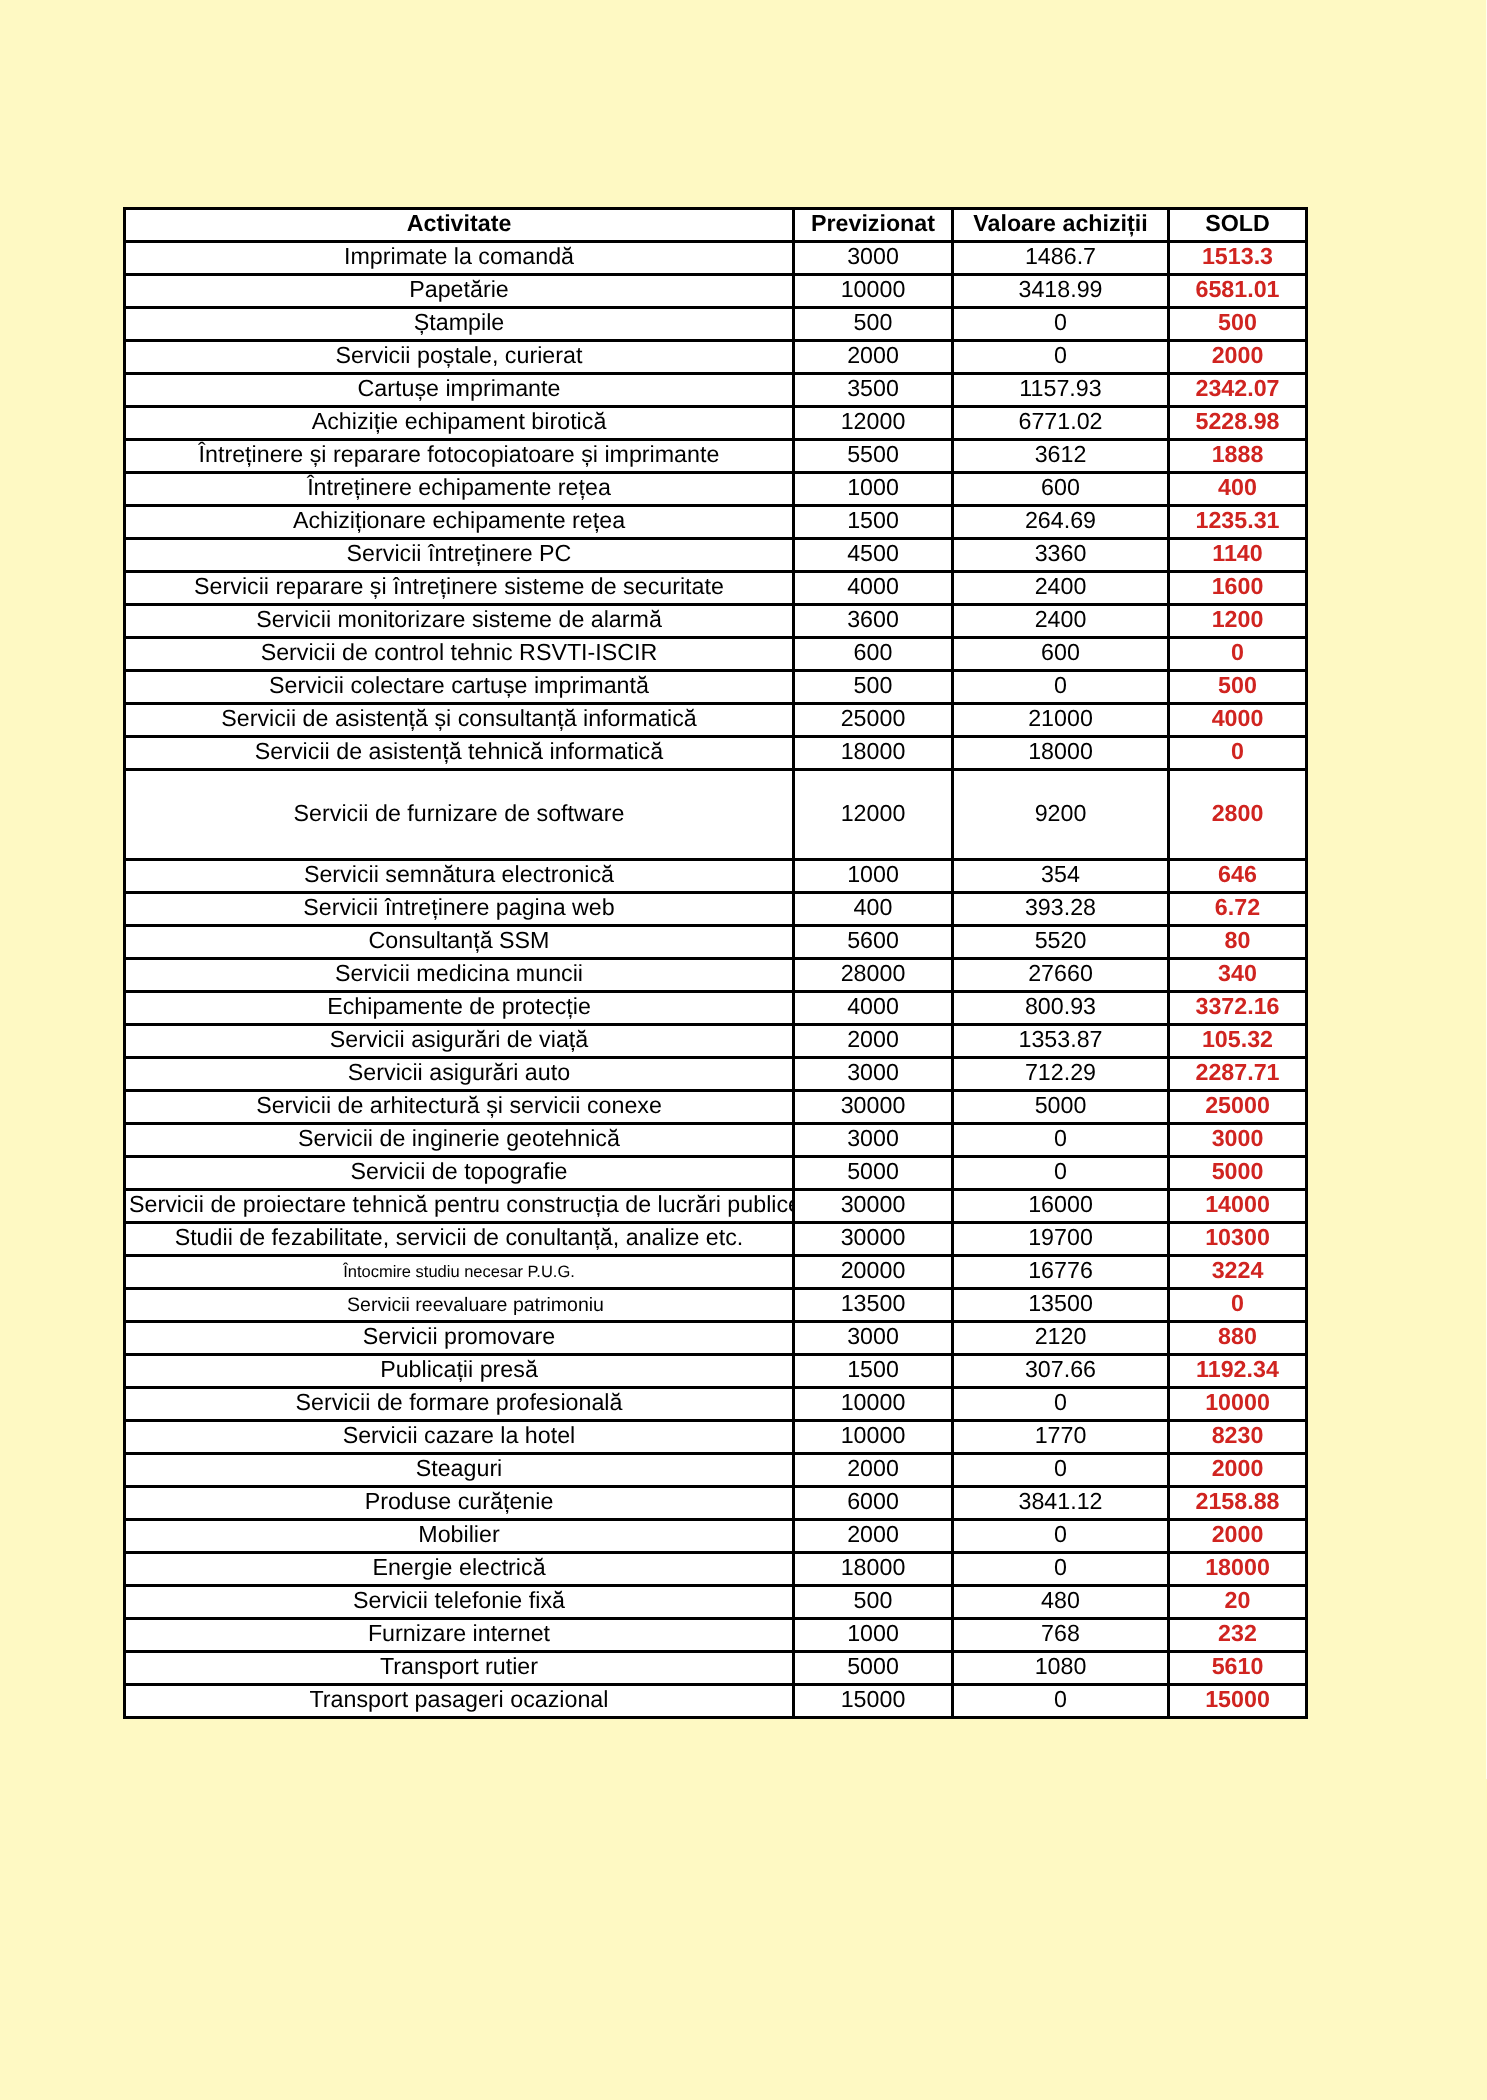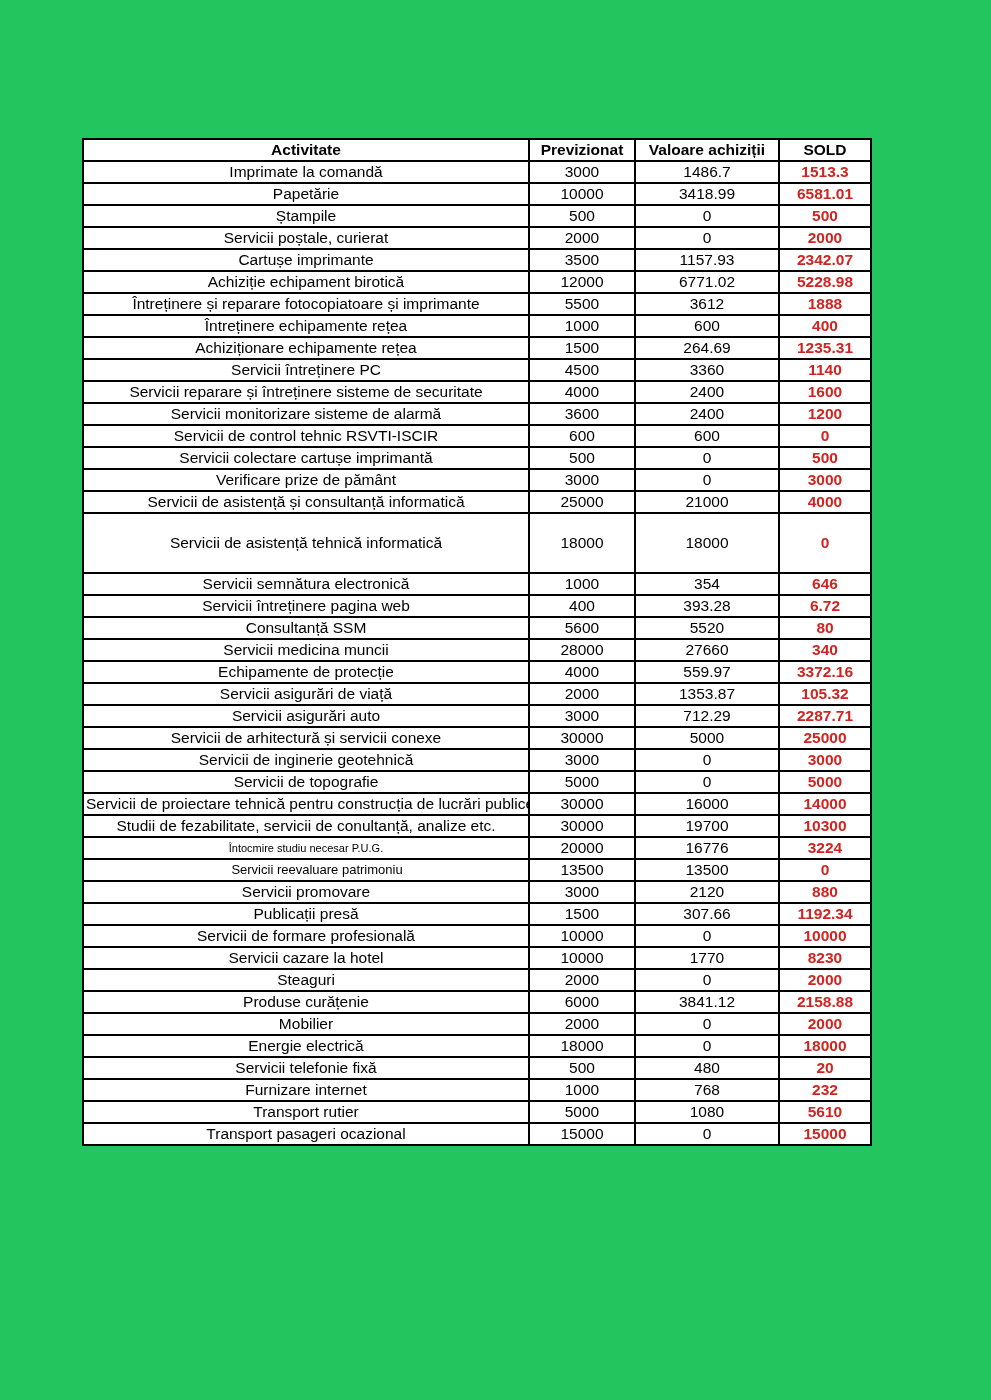--- a/index.html
+++ b/index.html
@@ -5,21 +5,21 @@
   * { margin: 0; padding: 0; box-sizing: border-box; }
   html, body {
     width: 991px; height: 1400px;
     background: #ffffff;
     font-family: "Liberation Sans", sans-serif;
     color: var(--text-color, #000);
   }
   .page {
     position: relative;
     width: 991px; height: 1400px;
-    background: #22c55e;
+    background: #fef9c3;
     overflow: hidden;
   }
   .sheet {
     position: absolute;
     left: 82px; top: 138px;
   }
   table.budget {
     border-collapse: collapse;
     table-layout: fixed;
     width: 788px;
@@ -151,38 +151,38 @@
     <td class="c-num">600</td>
     <td class="c-sold">0</td>
   </tr>
           <tr>
     <td class="c-act">Servicii colectare cartușe imprimantă</td>
     <td class="c-num">500</td>
     <td class="c-num">0</td>
     <td class="c-sold">500</td>
   </tr>
           <tr>
-    <td class="c-act">Verificare prize de pământ</td>
-    <td class="c-num">3000</td>
-    <td class="c-num">0</td>
-    <td class="c-sold">3000</td>
-  </tr>
-          <tr>
     <td class="c-act">Servicii de asistență și consultanță informatică</td>
     <td class="c-num">25000</td>
     <td class="c-num">21000</td>
     <td class="c-sold">4000</td>
   </tr>
           <tr>
     <td class="c-act">Servicii de asistență tehnică informatică</td>
     <td class="c-num">18000</td>
     <td class="c-num">18000</td>
     <td class="c-sold">0</td>
   </tr>
           <tr>
+    <td class="c-act">Servicii de furnizare de software</td>
+    <td class="c-num">12000</td>
+    <td class="c-num">9200</td>
+    <td class="c-sold">2800</td>
+  </tr>
+          <tr>
     <td class="c-act">Servicii semnătura electronică</td>
     <td class="c-num">1000</td>
     <td class="c-num">354</td>
     <td class="c-sold">646</td>
   </tr>
           <tr>
     <td class="c-act">Servicii întreținere pagina web</td>
     <td class="c-num">400</td>
     <td class="c-num">393.28</td>
     <td class="c-sold">6.72</td>
@@ -195,21 +195,21 @@
   </tr>
           <tr>
     <td class="c-act">Servicii medicina muncii</td>
     <td class="c-num">28000</td>
     <td class="c-num">27660</td>
     <td class="c-sold">340</td>
   </tr>
           <tr>
     <td class="c-act">Echipamente de protecție</td>
     <td class="c-num">4000</td>
-    <td class="c-num">559.97</td>
+    <td class="c-num">800.93</td>
     <td class="c-sold">3372.16</td>
   </tr>
           <tr>
     <td class="c-act">Servicii asigurări de viață</td>
     <td class="c-num">2000</td>
     <td class="c-num">1353.87</td>
     <td class="c-sold">105.32</td>
   </tr>
           <tr>
     <td class="c-act">Servicii asigurări auto</td>

